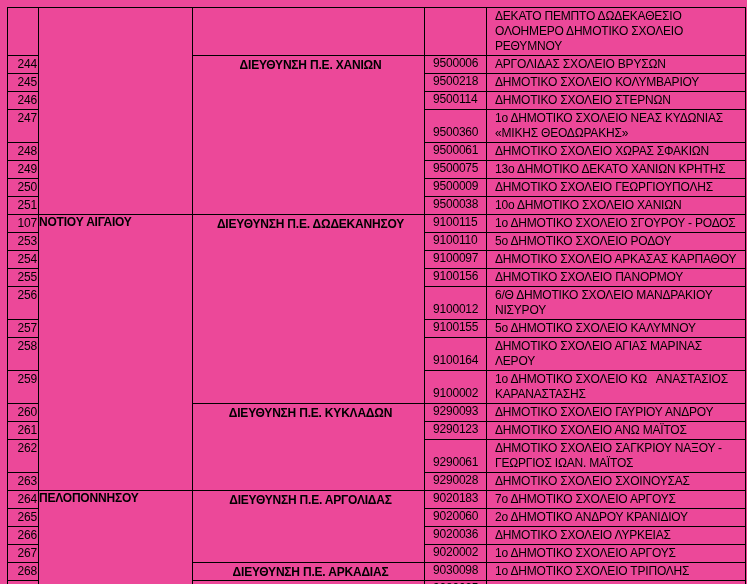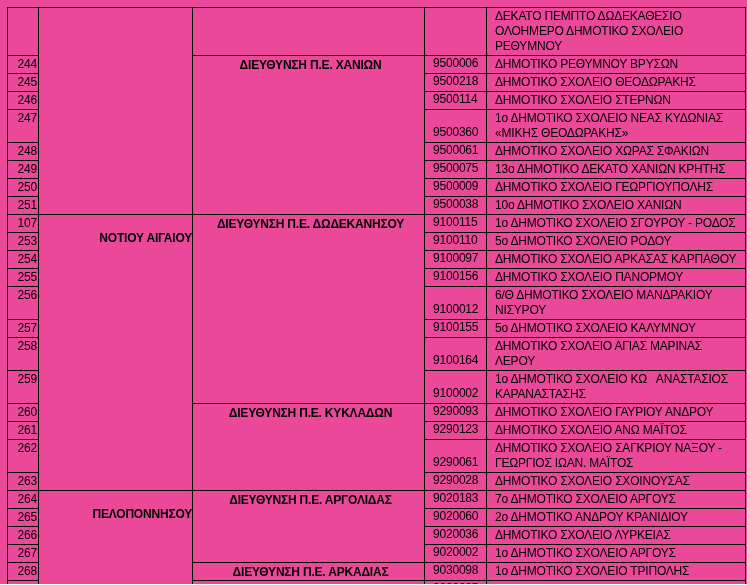--- a/index.html
+++ b/index.html
@@ -26,21 +26,21 @@
     font-size: 12px;
     letter-spacing: -0.2px;
     line-height: 15px;
     padding: 0;
     overflow: hidden;
   }
   tr.h1 { height: 18px; }
   tr.h2 { height: 33px; }
   tr.h3 { height: 46px; }
   td.num    { vertical-align: top; text-align: right; padding: 1px 1px 0 4px; }
-  td.region { vertical-align: top; text-align: right; font-weight: bold; padding-top: 16px; }
+  td.region { vertical-align: top; text-align: left; font-weight: bold; padding-top: 0; }
   td.dir    { vertical-align: top; text-align: center; font-weight: bold; padding: 2px 1px 0 5px; }
   td.code   { vertical-align: bottom; padding: 0 1px 2px 8px; }
   td.school { vertical-align: top; white-space: pre-wrap; padding: 1px 2px 1px 8px; }
 </style>
 </head>
 <body>
 
 <div class="sheet">
   <table class="grid">
     <colgroup>
@@ -57,26 +57,26 @@
         <td class="dir"></td>
         <td class="code"></td>
         <td class="school">ΔΕΚΑΤΟ ΠΕΜΠΤΟ ΔΩΔΕΚΑΘΕΣΙΟ
 ΟΛΟΗΜΕΡΟ ΔΗΜΟΤΙΚΟ ΣΧΟΛΕΙΟ
 ΡΕΘΥΜΝΟΥ</td>
       </tr>
       <tr class="h1">
         <td class="num">244</td>
         <td class="dir" rowspan="8">ΔΙΕΥΘΥΝΣΗ Π.Ε. ΧΑΝΙΩΝ</td>
         <td class="code">9500006</td>
-        <td class="school">ΔΗΜΟΤΙΚΟ ΡΕΘΥΜΝΟΥ ΒΡΥΣΩΝ</td>
+        <td class="school">ΑΡΓΟΛΙΔΑΣ ΣΧΟΛΕΙΟ ΒΡΥΣΩΝ</td>
       </tr>
       <tr class="h1">
         <td class="num">245</td>
         <td class="code">9500218</td>
-        <td class="school">ΔΗΜΟΤΙΚΟ ΣΧΟΛΕΙΟ ΘΕΟΔΩΡΑΚΗΣ</td>
+        <td class="school">ΔΗΜΟΤΙΚΟ ΣΧΟΛΕΙΟ ΚΟΛΥΜΒΑΡΙΟΥ</td>
       </tr>
       <tr class="h1">
         <td class="num">246</td>
         <td class="code">9500114</td>
         <td class="school">ΔΗΜΟΤΙΚΟ ΣΧΟΛΕΙΟ ΣΤΕΡΝΩΝ</td>
       </tr>
       <tr class="h2">
         <td class="num">247</td>
         <td class="code">9500360</td>
         <td class="school">1ο ΔΗΜΟΤΙΚΟ ΣΧΟΛΕΙΟ ΝΕΑΣ ΚΥΔΩΝΙΑΣ

